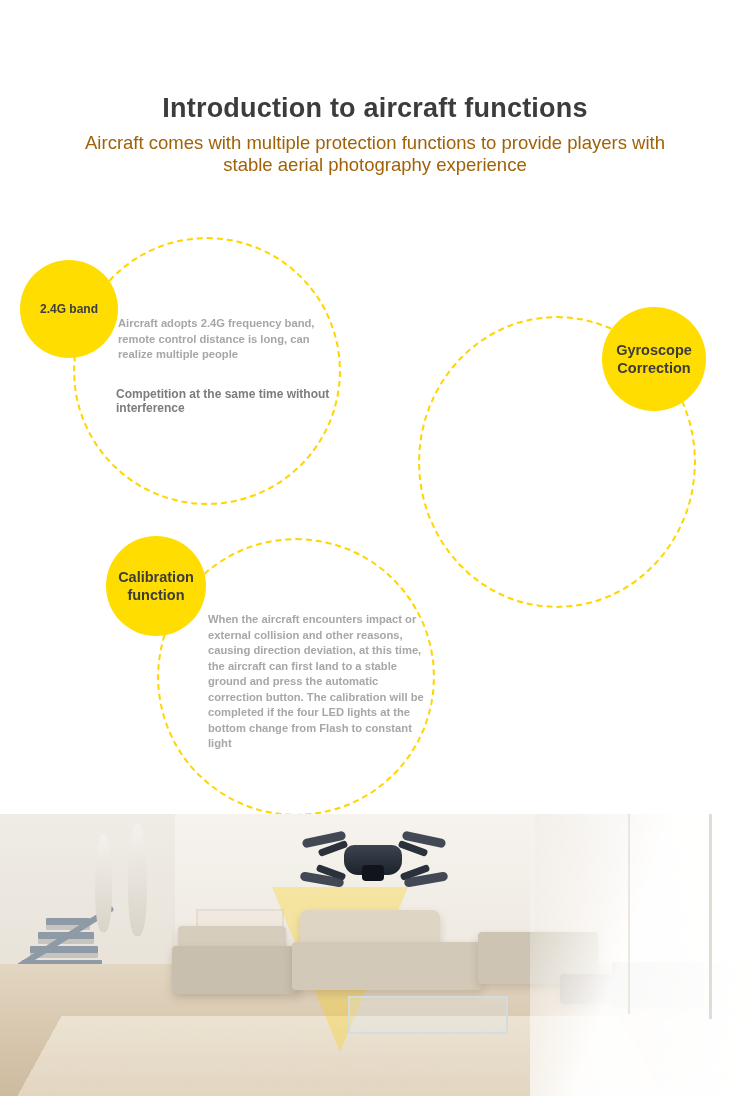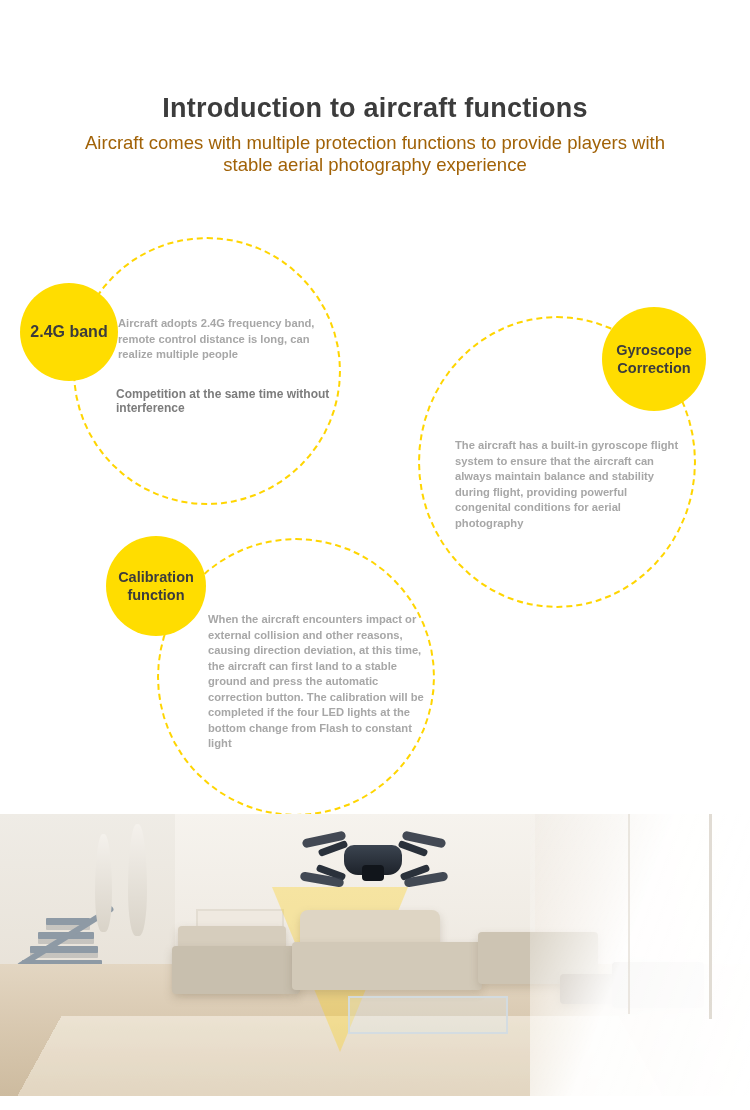--- a/index.html
+++ b/index.html
@@ -65,21 +65,21 @@
     border-radius: 50%;
     background: #ffdd00;
     display: flex;
     align-items: center;
     justify-content: center;
     text-align: center;
     color: #3c3c3c;
     font-weight: bold;
     line-height: 18px;
   }
-  .b1 { left: 20px;  top: 252px; width: 98px;  height: 98px;  font-size: 16px; }
+  .b1 { left: 20px;  top: 229px; width: 98px;  height: 98px;  font-size: 12px; }
   .b2 { left: 602px; top: 276px; width: 104px; height: 104px; font-size: 14.5px; }
   .b3 { left: 106px; top: 505px; width: 100px; height: 100px; font-size: 14.5px; justify-content: center; }
   .badge span { display: block; padding: 0 6px; }
 
   
   .copy {
     position: absolute;
     color: #a7a7a7;
     font-weight: bold;
     font-size: 11.2px;
@@ -234,21 +234,20 @@
 
   <div class="badge b1">
     <span>2.4G band</span>
   </div>
   <div class="copy t1">Aircraft adopts 2.4G frequency band, remote control distance is long, can realize multiple people</div>
   <div class="copy t1b">Competition at the same time without interference</div>
 
   <div class="badge b2">
     <span>Gyroscope Correction</span>
   </div>
-  <div class="copy t2">The aircraft has a built-in gyroscope flight system to ensure that the aircraft can always maintain balance and stability during flight, providing powerful congenital conditions for aerial photography</div>
 
   <div class="badge b3">
     <span>Calibration function</span>
   </div>
   <div class="copy t3">When the aircraft encounters impact or external collision and other reasons, causing direction deviation, at this time, the aircraft can first land to a stable ground and press the automatic correction button. The calibration will be completed if the four LED lights at the bottom change from Flash to constant light</div>
 
   <div class="photo">
     <div class="left-wall"></div>
     <div class="back-wall"></div>
     <div class="art"></div>

